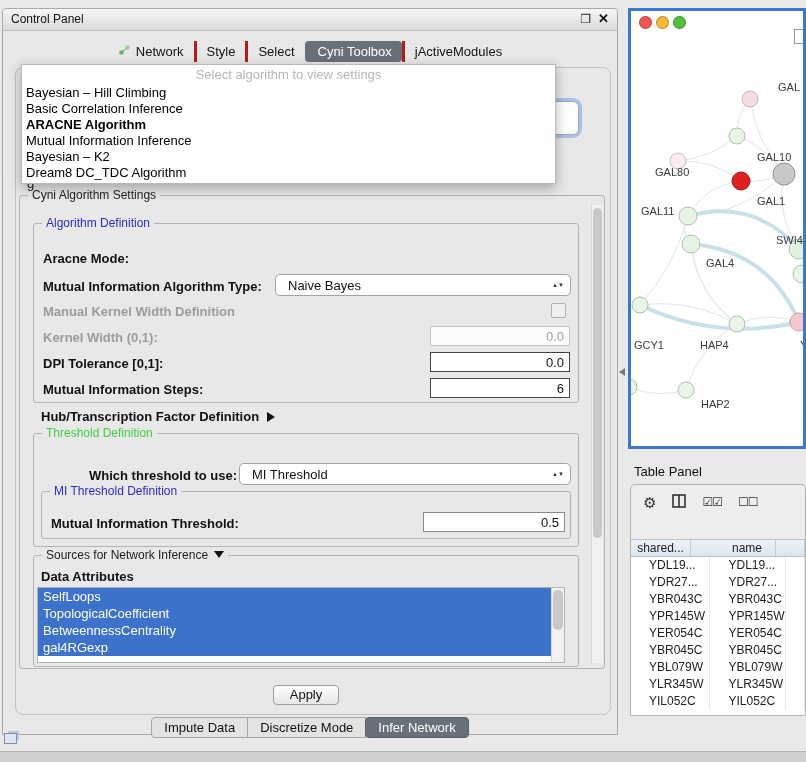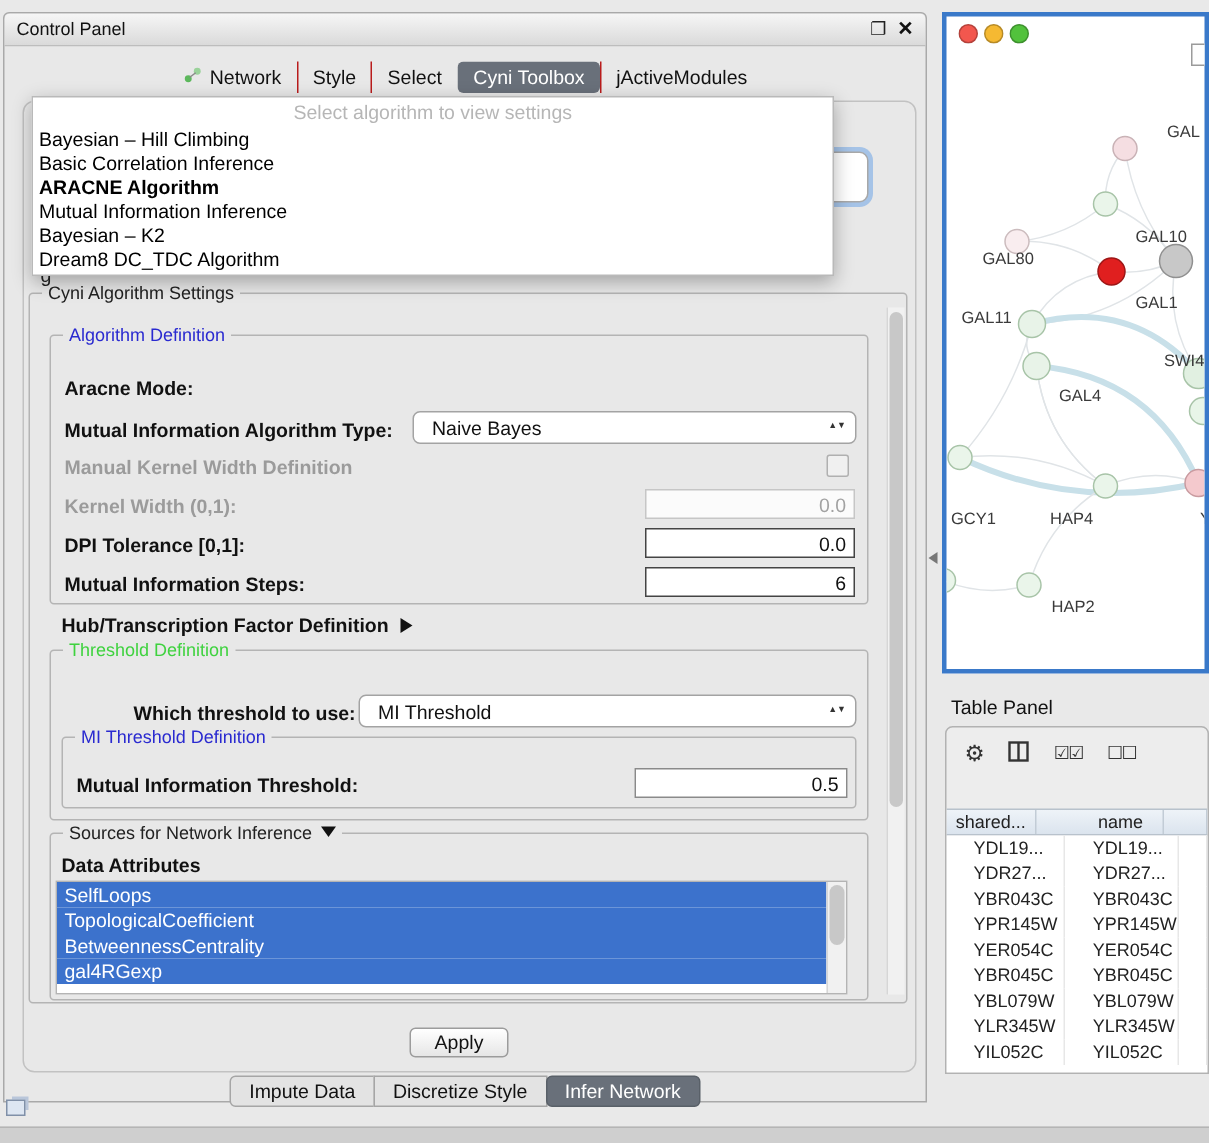--- a/index.html
+++ b/index.html
@@ -6,21 +6,21 @@
   body{background:#e9e9e9;font-family:"Liberation Sans",sans-serif;color:#111;}
   #page{position:relative;width:806px;height:762px;overflow:hidden;background:#e9e9e9;}
   
   #control-panel{position:absolute;left:2px;top:8px;width:616px;height:727px;background:#e8e8e8;border:1px solid #a9a9a9;border-radius:4px 4px 0 0;box-sizing:border-box;}
   #cp-titlebar{position:absolute;left:0;top:0;right:0;height:21px;background:linear-gradient(#f6f6f6,#dadada);border-bottom:1px solid #bdbdbd;border-radius:4px 4px 0 0;}
   #cp-title{position:absolute;left:8px;top:3px;font-size:12px;color:#111;}
   #cp-float{position:absolute;right:26px;top:3px;font-size:12px;color:#222;}
   #cp-close{position:absolute;right:8px;top:2px;font-size:13px;font-weight:bold;color:#111;}
   
   #main-tabs{position:absolute;left:0;right:0;top:30px;height:24px;display:flex;justify-content:center;align-items:center;}
-  .main-tab{font-size:13px;padding:3px 10px;border-left:1px solid #b91c1c;display:flex;align-items:center;gap:5px;white-space:nowrap;}
+  .main-tab{font-size:13px;padding:3px 10px;border-left:3px solid #b91c1c;display:flex;align-items:center;gap:5px;white-space:nowrap;}
   .main-tab:first-child{border-left:none;}
   .main-tab.selected{background:#69707a;color:#ffffff;border-radius:4px;border-left-color:transparent;}
   
   #outer-box{position:absolute;left:12px;top:58px;width:594px;height:646px;border:1px solid #c2c2c2;border-radius:8px;background:#e8e8e8;}
   
   #algo-combo-behind{position:absolute;left:24px;top:92px;width:552px;height:34px;background:#fff;border:1px solid #a8a8a8;border-radius:6px;box-shadow:0 0 0 3px rgba(120,170,230,.6);box-sizing:border-box;z-index:2;}
   #algo-partial{position:absolute;left:24px;top:167px;font-size:13px;color:#222;z-index:3;}
   
   #algo-popup{position:absolute;left:18px;top:55px;width:535px;background:#fff;border:1px solid #b9b9b9;box-shadow:0 4px 12px rgba(0,0,0,.3);z-index:20;padding-bottom:2px;box-sizing:border-box;}
   #algo-popup .placeholder{height:20px;line-height:20px;text-align:center;color:#b6b6b6;font-size:13px;}
@@ -183,21 +183,21 @@
           <div class="attr-item selected">TopologicalCoefficient</div>
           <div class="attr-item selected">BetweennessCentrality</div>
           <div class="attr-item selected">gal4RGexp</div>
         </div>
     </div>
 
     <div id="apply-btn">Apply</div>
 
     <div id="bottom-tabs">
         <div class="bottom-tab">Impute Data</div>
-        <div class="bottom-tab">Discretize Style</div>
+        <div class="bottom-tab">Discretize Mode</div>
         <div class="bottom-tab selected">Infer Network</div>
       </div>
   </div>
 
   <div id="splitter-arrow"></div>
 
   <div id="network-window">
     <svg id="net-svg" width="172" height="435" viewBox="0 0 172 435">
         <path d="M 119 88 Q 125.07061720192529 130.4546535351272 153 163" fill="none" stroke="#e0e4e7" stroke-width="1"></path>
         <path d="M 106 125 Q 135.78722149442035 136.22369973058534 153 163" fill="none" stroke="#e0e4e7" stroke-width="1"></path>

